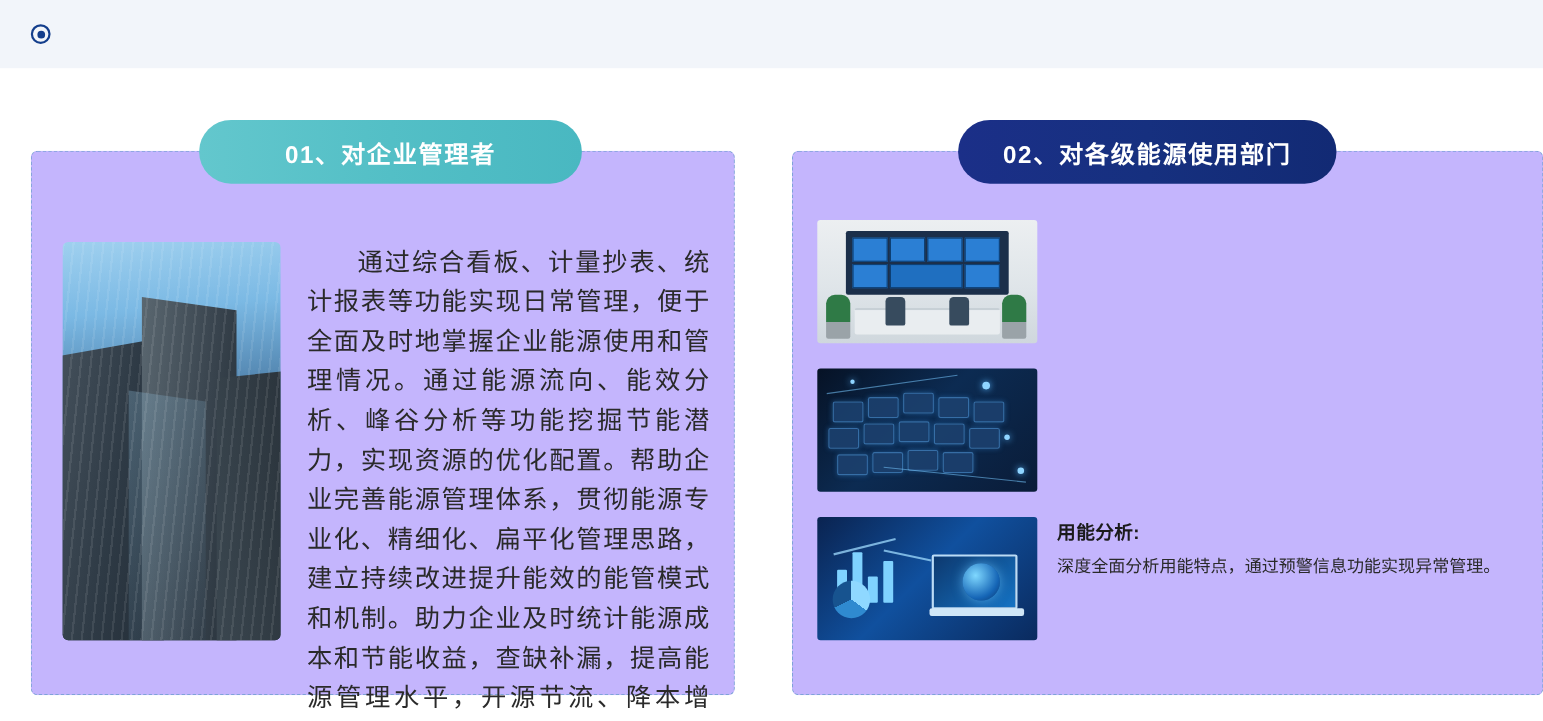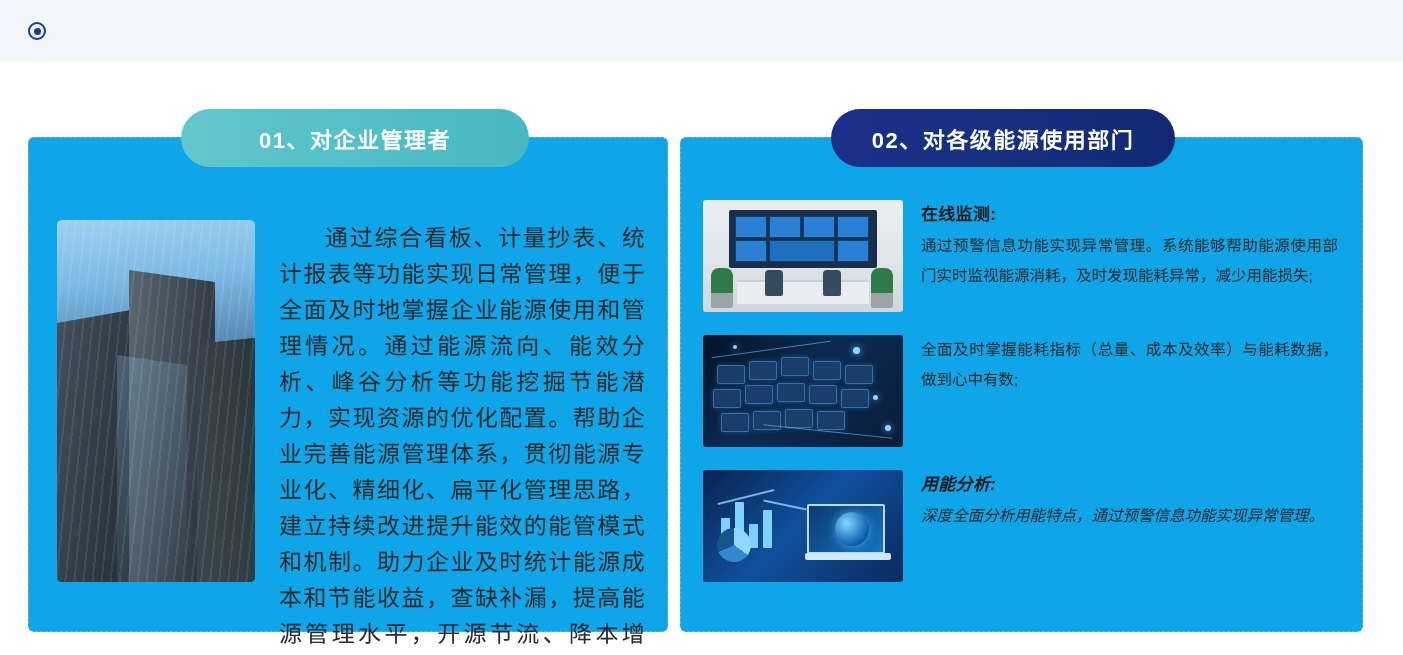--- a/index.html
+++ b/index.html
@@ -61,24 +61,24 @@
     white-space: nowrap;
   }
 
   
   .panel {
     position: absolute;
     top: 137px;
     border: 1px dashed #7fa3d8;
     border-radius: 6px;
     box-sizing: border-box;
-    background: #0ea5e9;
+    background: #c4b5fd;
   }
   #panel-left  { left: 28px;  width: 640px; height: 495px; }
-  #panel-right { left: 680px; width: 683px; height: 495px; }
+  #panel-right { left: 720px; width: 683px; height: 495px; }
 
   .panel-badge {
     position: absolute;
     top: -29px;
     height: 58px;
     border-radius: 29px;
     display: flex;
     align-items: center;
     justify-content: center;
     color: #ffffff;
@@ -172,21 +172,21 @@
     position: absolute;
     left: 22px;
     top: 62px;
     right: 24px;
   }
   .feature-row {
     display: flex;
     align-items: flex-start;
     margin-bottom: 23px;
   }
-  .feature-row:last-child { margin-bottom: 0; font-style: italic; }
+  .feature-row:last-child { margin-bottom: 0; }
 
   .thumb {
     width: 200px;
     height: 112px;
     border-radius: 3px;
     flex: none;
     overflow: hidden;
     position: relative;
   }
   
@@ -266,24 +266,20 @@
         <div class="tr-screen" style="left:100px; top:16px; width:30px; height:20px;"></div>
         <div class="tr-screen" style="left:134px; top:16px; width:30px; height:20px;"></div>
         <div class="tr-screen" style="left:32px; top:40px; width:30px; height:20px;"></div>
         <div class="tr-screen" style="left:66px; top:40px; width:64px; height:20px; background:#1f6fc0;"></div>
         <div class="tr-screen" style="left:134px; top:40px; width:30px; height:20px;"></div>
         <div class="tr-desk"></div>
         <div class="tr-chair" style="left:62px;"></div>
         <div class="tr-chair" style="left:120px;"></div>
         <div class="tr-plant" style="left:8px;"></div>
         <div class="tr-plant" style="right:10px;"></div>
-      </div>
-      <div class="feature-text">
-        <div class="feature-title">在线监测:</div>
-        <div class="feature-desc">通过预警信息功能实现异常管理。系统能够帮助能源使用部门实时监视能源消耗，及时发现能耗异常，减少用能损失;</div>
       </div>
     </div>
 
     <div class="feature-row">
       <div class="thumb thumb-keys">
         <div class="key" style="left:14px; top:30px;"></div>
         <div class="key" style="left:46px; top:26px;"></div>
         <div class="key" style="left:78px; top:22px;"></div>
         <div class="key" style="left:110px; top:26px;"></div>
         <div class="key" style="left:142px; top:30px;"></div>
@@ -297,21 +293,20 @@
         <div class="key" style="left:82px; top:74px;"></div>
         <div class="key" style="left:114px; top:76px;"></div>
         <div class="gline" style="left:8px; top:14px; width:120px; transform:rotate(-8deg);"></div>
         <div class="gline" style="left:60px; top:96px; width:130px; transform:rotate(6deg);"></div>
         <div class="spark" style="left:150px; top:12px; width:7px; height:7px;"></div>
         <div class="spark" style="left:170px; top:60px; width:5px; height:5px;"></div>
         <div class="spark" style="left:30px; top:10px; width:4px; height:4px;"></div>
         <div class="spark" style="left:182px; top:90px; width:6px; height:6px;"></div>
       </div>
       <div class="feature-text">
-        <div class="feature-desc">全面及时掌握能耗指标（总量、成本及效率）与能耗数据，做到心中有数;</div>
       </div>
     </div>
 
     <div class="feature-row">
       <div class="thumb thumb-analytics">
         <div class="bar" style="left:18px; height:30px;"></div>
         <div class="bar" style="left:32px; height:46px;"></div>
         <div class="bar" style="left:46px; height:24px;"></div>
         <div class="bar" style="left:60px; height:38px;"></div>
         <div class="wave" style="left:14px; top:26px; width:58px; transform:rotate(-14deg);"></div>

